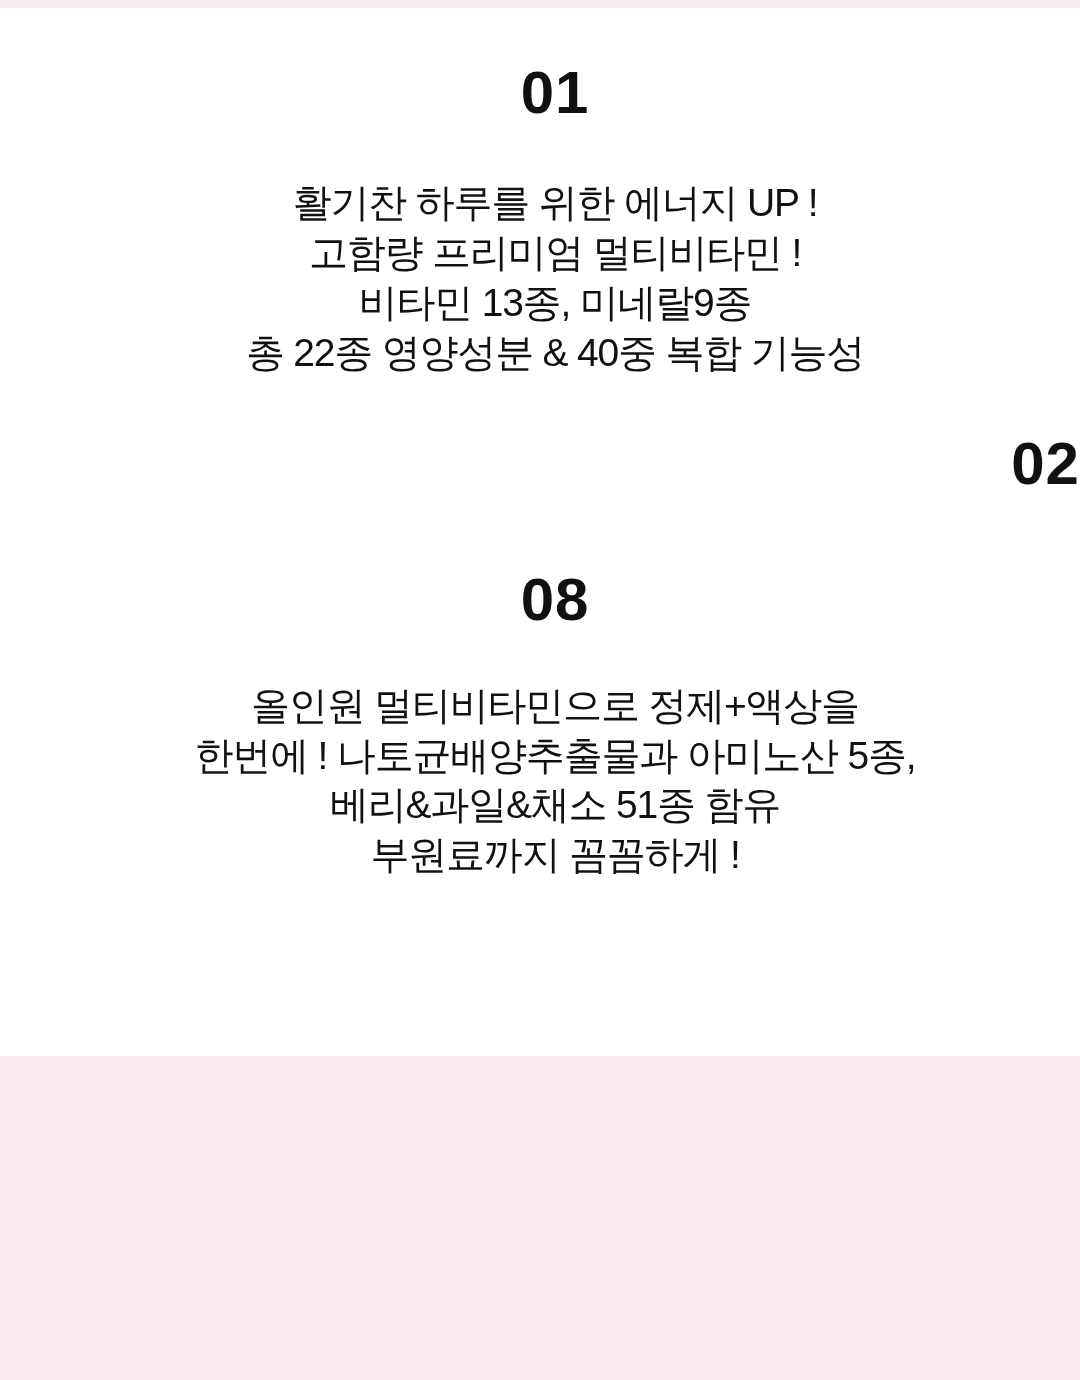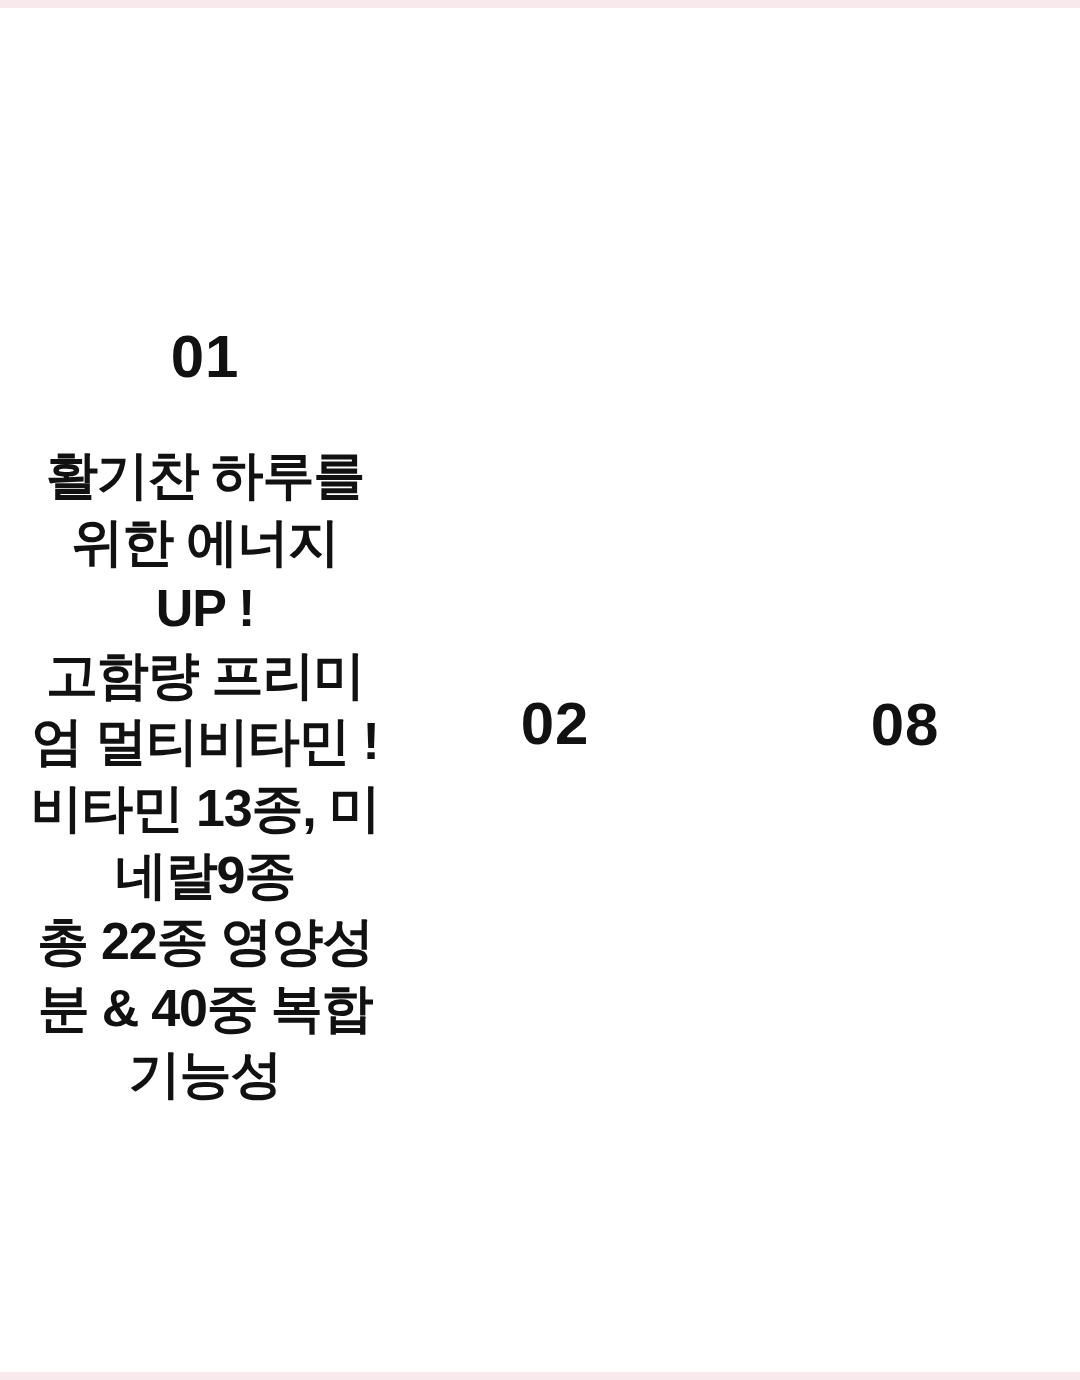--- a/index.html
+++ b/index.html
@@ -11,52 +11,52 @@
     height: 1380px;
     background: #f7e9ec;
     font-family: "Liberation Sans", sans-serif;
     overflow: hidden;
   }
   .page {
     position: absolute;
     left: 0;
     top: 8px;
     width: 1080px;
-    height: 1364px;
+    height: 1048px;
     background: #ffffff;
     box-sizing: border-box;
     display: flex;
-    flex-direction: row;
+    flex-direction: column;
     align-items: center;
     padding-left: 30px;
   }
   .section {
     width: 100%;
     text-align: center;
   }
   .sec-num {
     font-size: 60px;
     font-weight: 700;
     letter-spacing: 1px;
     color: #111111;
     line-height: 1.1;
   }
   .sec-body {
-    font-size: 52px;
-    font-weight: 700;
+    font-size: 39px;
+    font-weight: 400;
     color: #111111;
     line-height: 1.28;
     letter-spacing: -1.2px;
     white-space: pre-line;
   }
   
   #section-1 .sec-num { margin-top: 52px; }
   #section-1 .sec-body { margin-top: 52px; }
 
-  #section-2 .sec-num { margin-top: 68px; }
+  #section-2 .sec-num { margin-top: 53px; text-align: right; }
   #section-2 .sec-body { margin-top: 48px; }
 
   #section-3 .sec-num { margin-top: 70px; }
   #section-3 .sec-body { margin-top: 48px; }
 </style>
 </head>
 <body style="background: rgb(247, 233, 236);">
 
 <div class="page" style="background: rgb(255, 255, 255);">
 
@@ -67,15 +67,19 @@
 비타민 13종, 미네랄9종
 총 22종 영양성분 &amp; 40중 복합 기능성</div>
   </div>
 
   <div class="section" id="section-2">
     <div class="sec-num">02</div>
   </div>
 
   <div class="section" id="section-3">
     <div class="sec-num">08</div>
+    <div class="sec-body">올인원 멀티비타민으로 정제+액상을
+한번에 ! 나토균배양추출물과 아미노산 5종,
+베리&amp;과일&amp;채소 51종 함유
+부원료까지 꼼꼼하게 !</div>
   </div>
 
 </div>
 
 </body></html>

